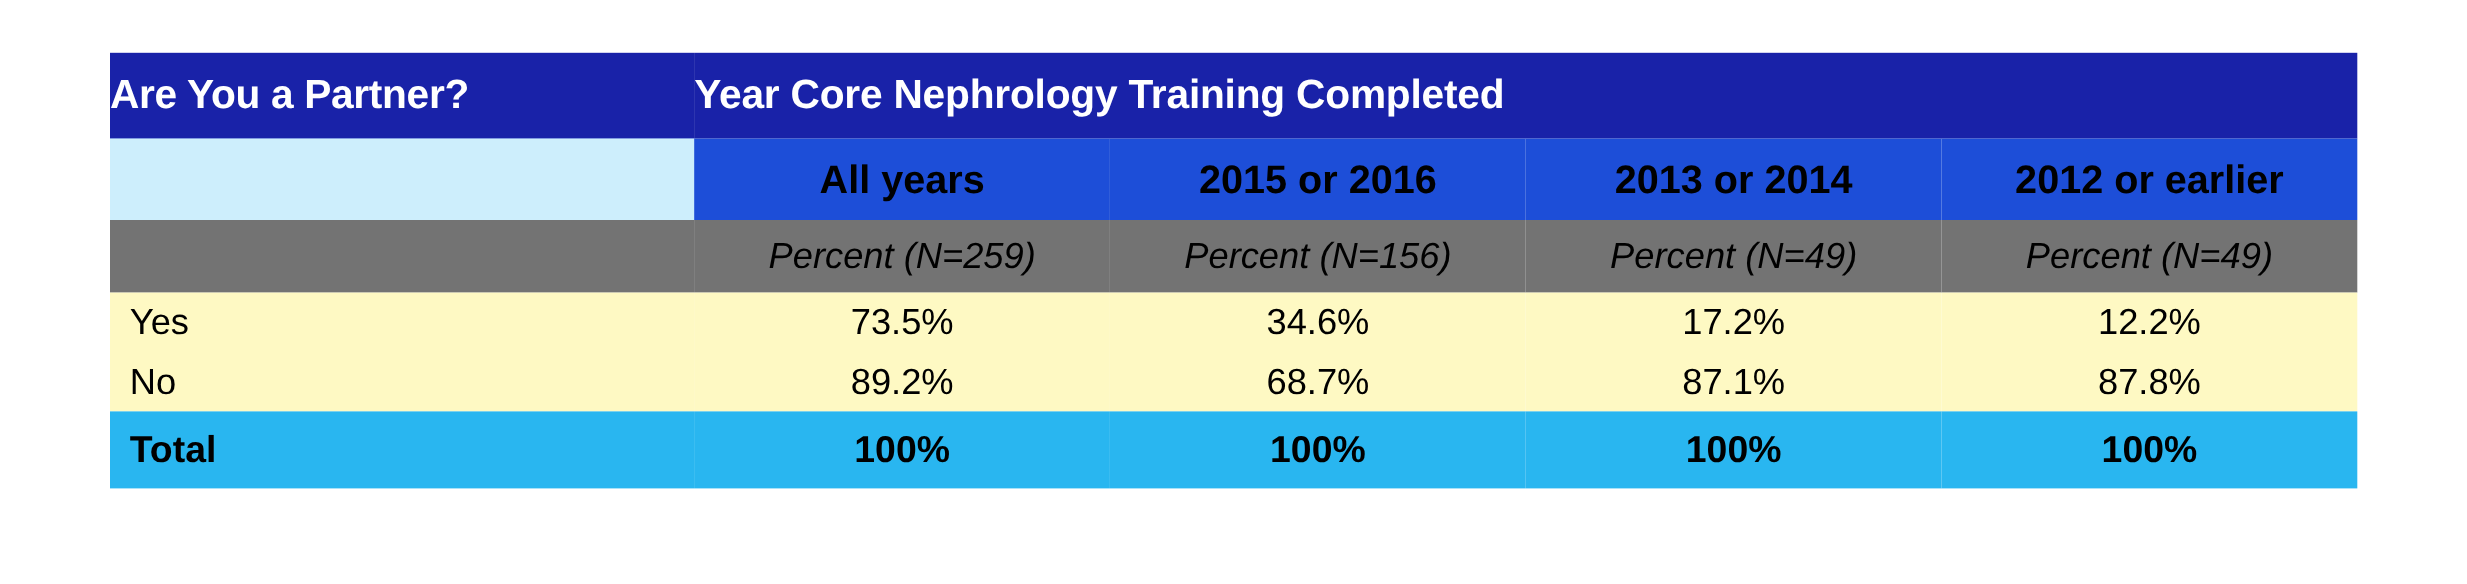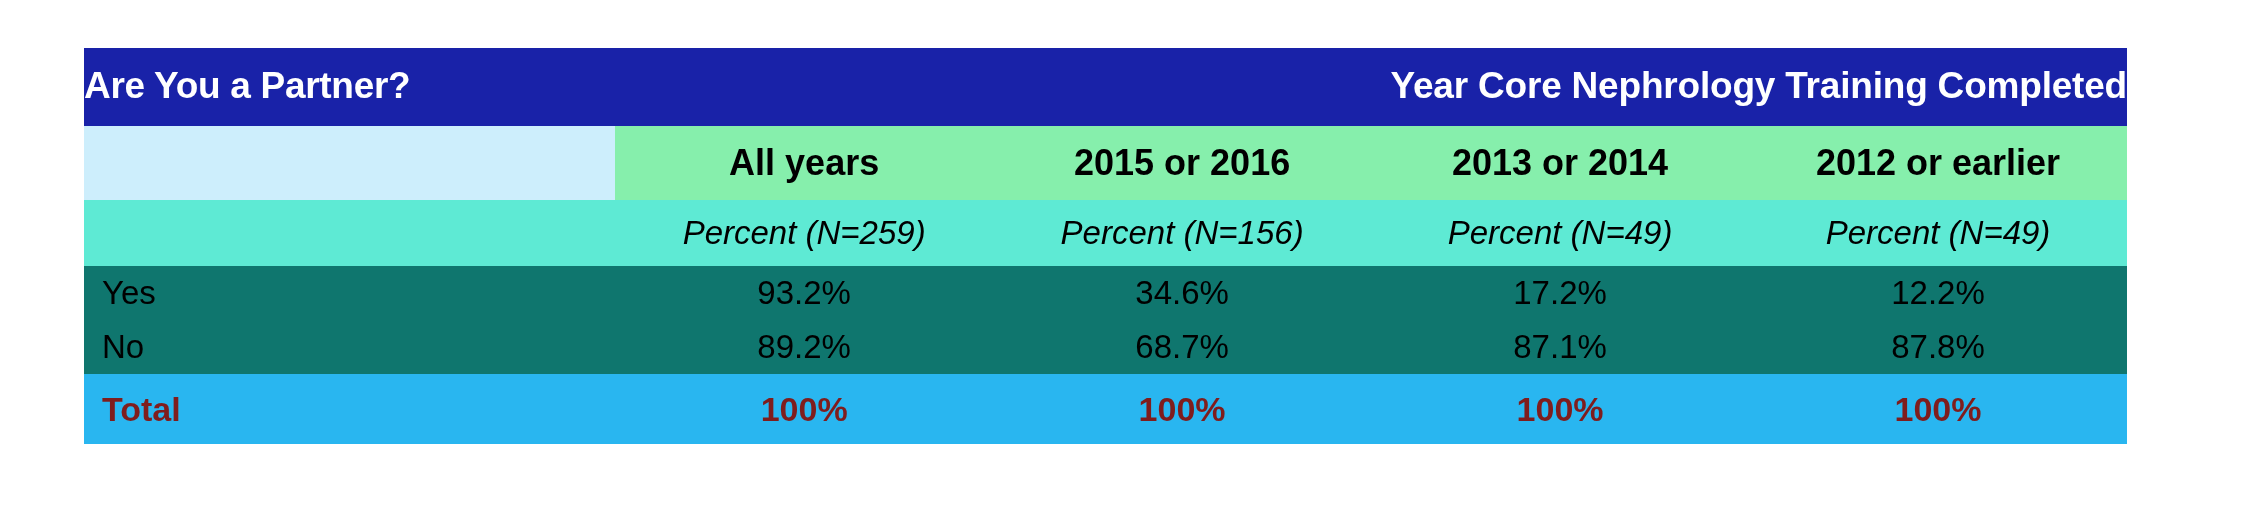--- a/index.html
+++ b/index.html
@@ -14,21 +14,21 @@
     -webkit-font-smoothing: antialiased;
   }
   .page {
     position: relative;
     width: 2243px;
     height: 531px;
     background: #ffffff;
   }
   .table-wrap {
     position: absolute;
-    left: 84px;
+    left: 100px;
     top: 48px;
     width: 2043px;
   }
   table.data-table {
     width: 100%;
     border-collapse: collapse;
     table-layout: fixed;
   }
   table.data-table col.c-label { width: 26%; }
   table.data-table col.c-data  { width: 18.5%; }
@@ -44,75 +44,75 @@
     padding: 12px 0 14px 0;
     height: 52px;
     vertical-align: middle;
   }
   td.title-left {
     text-align: left;
     padding-left: 18px;
     letter-spacing: -0.3px;
   }
   td.title-span {
-    text-align: right;
+    text-align: left;
     letter-spacing: -0.2px;
   }
 
   
   tr.colhead-row {
-    background: #86efac;
+    background: #1d4ed8;
     margin-left: 20px;
   }
   tr.colhead-row td {
     color: #000000;
     font-weight: bold;
     font-size: 36px;
     text-align: center;
     height: 62px;
     vertical-align: middle;
     padding: 6px 0;
   }
   tr.colhead-row td.blank-cell { background: #cdeefc; }
 
   
   tr.nrow {
-    background: #5eead4;
+    background: #737373;
   }
   tr.nrow td {
     color: #000000;
     font-style: italic;
     font-size: 33px;
     text-align: center;
     height: 58px;
     vertical-align: middle;
     padding: 4px 0;
   }
 
   
   tr.data-row td {
-    background: #0f766e;
+    background: #fef9c3;
     color: #000000;
     font-size: 33px;
     height: 50px;
     vertical-align: middle;
     padding: 2px 0;
     text-align: center;
   }
   tr.data-row td.row-label {
     text-align: left;
     padding-left: 18px;
   }
 
   
   tr.total-row {
     background: #29b6f0;
   }
   tr.total-row td {
-    color: #7f1d1d;
+    color: #000000;
     font-weight: bold;
     font-size: 34px;
     height: 62px;
     vertical-align: middle;
     text-align: center;
     padding: 4px 16px;
   }
   tr.total-row td.row-label {
     text-align: left;
     padding-left: 18px;
@@ -148,21 +148,21 @@
         <tr class="nrow">
           <td></td>
           <td>Percent (N=259)</td>
           <td>Percent (N=156)</td>
           <td>Percent (N=49)</td>
           <td>Percent (N=49)</td>
         </tr>
 
         <tr class="data-row">
           <td class="row-label">Yes</td>
-          <td>93.2%</td>
+          <td>73.5%</td>
           <td>34.6%</td>
           <td>17.2%</td>
           <td>12.2%</td>
         </tr>
 
         <tr class="data-row">
           <td class="row-label">No</td>
           <td>89.2%</td>
           <td>68.7%</td>
           <td>87.1%</td>

